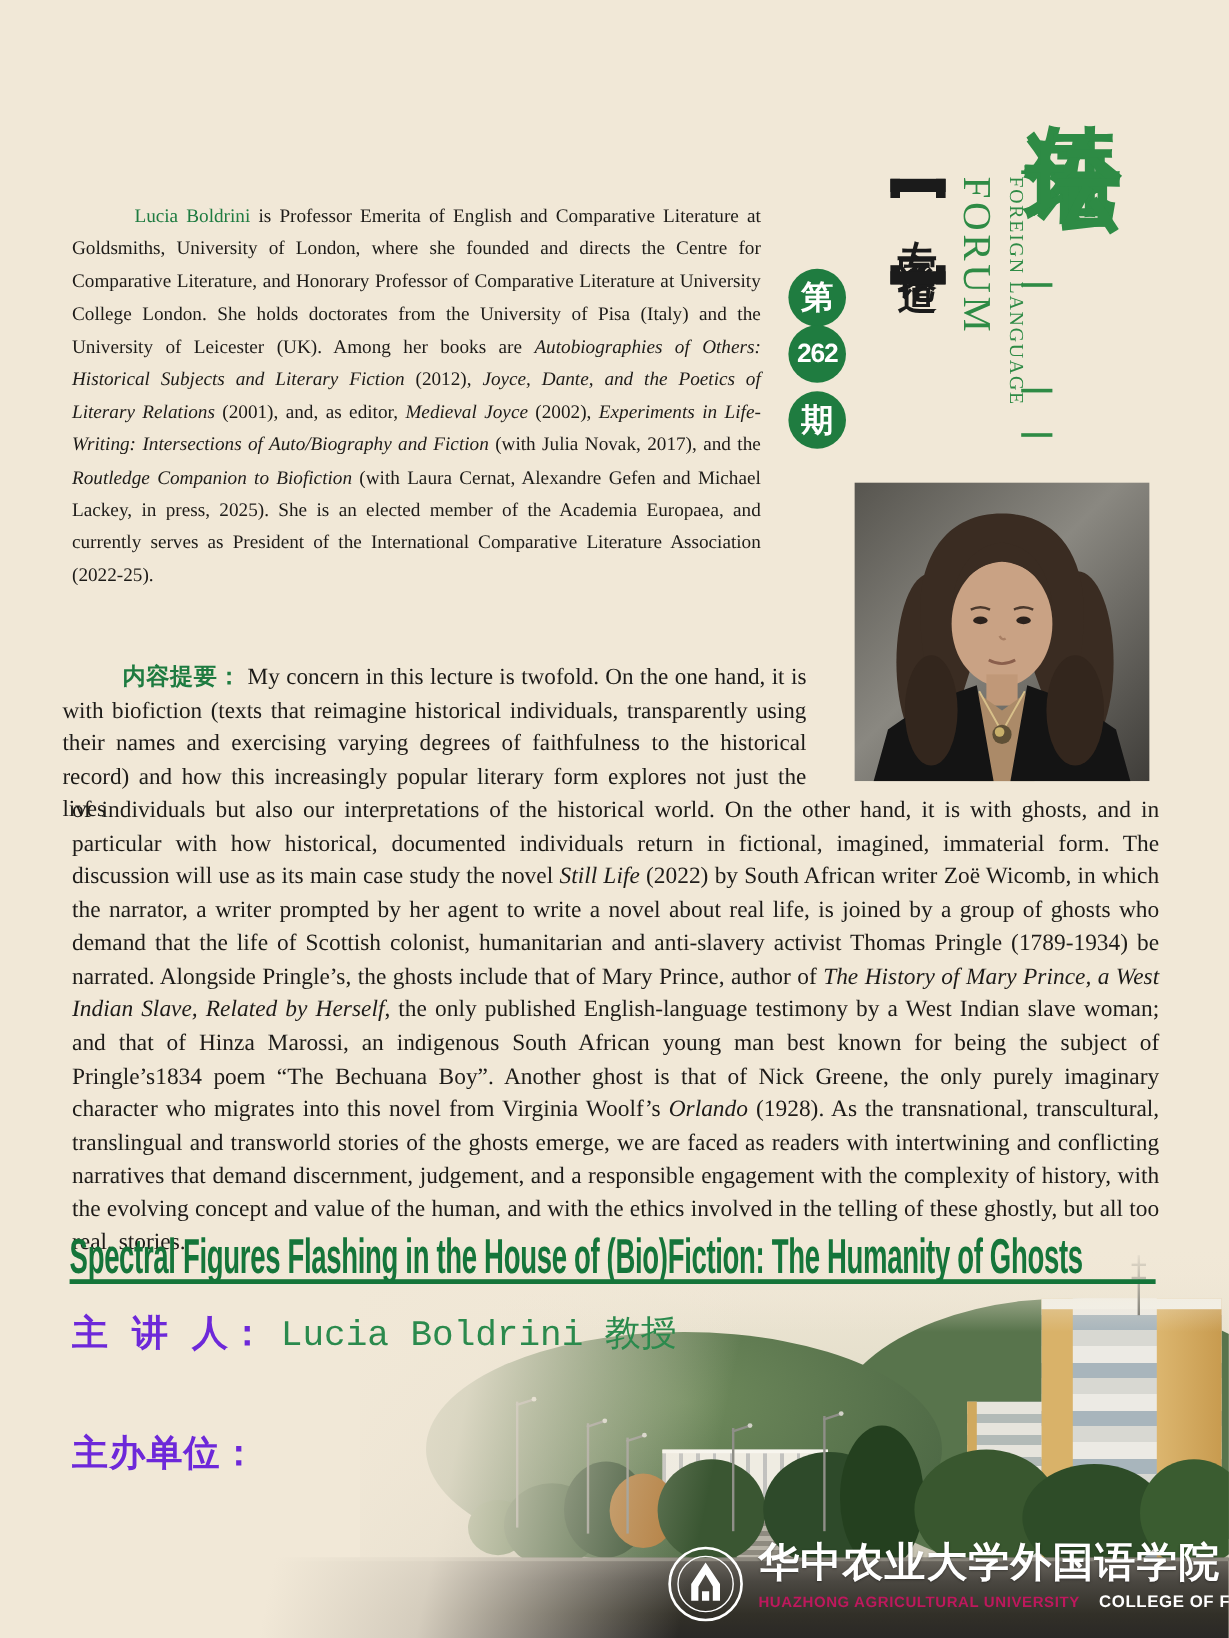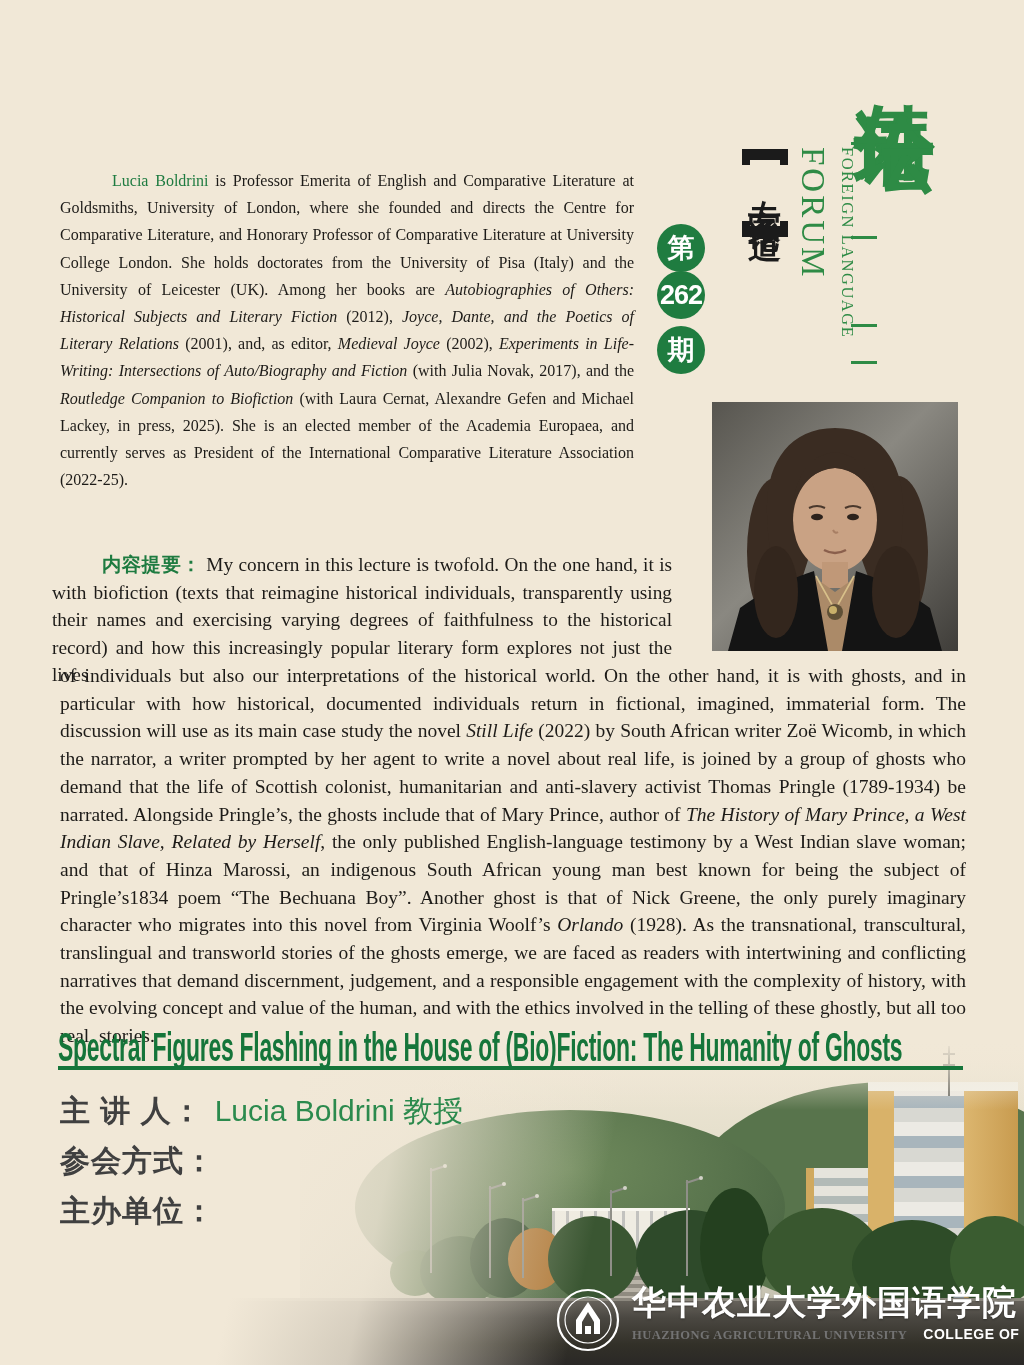--- a/index.html
+++ b/index.html
@@ -43,38 +43,38 @@
   }
   .title-underline {
     left:58px; top:1066px; width:905px; height:4px;
     background:#15753a;
   }
 
   
   .details { left:60px; top:1086px; width:900px; z-index:5; }
   .detail-row { height:50px; display:flex; align-items:center; }
   .detail-label {
-    font-family:Liberation Sans, sans-serif;
-    font-weight:bold; font-size:30px; color:#404040;
+    font-family:Liberation Mono, monospace;
+    font-weight:bold; font-size:30px; color:#6d28d9;
     letter-spacing:1px; white-space:nowrap;
   }
   .detail-value {
-    font-family:Liberation Sans, sans-serif;
+    font-family:Liberation Mono, monospace;
     font-size:30px; color:#2b8a4d; margin-left:12px; white-space:nowrap;
   }
 
   
   .issue-circle {
     position:absolute; left:657px; width:48px; height:48px;
     border-radius:50%; background:#1f7c40; color:#fff;
     display:flex; align-items:center; justify-content:center;
     font-family:"Liberation Sans", sans-serif; font-weight:bold;
   }
   .issue-1 { top:224px; font-size:27px; }
-  .issue-2 { top:271px; font-size:27px; letter-spacing:-1px; }
+  .issue-2 { top:271px; font-size:22px; letter-spacing:-1px; }
   .issue-3 { top:326px; font-size:27px; }
 
   .bracket-col { left:740px; top:149px; width:50px; display:flex; flex-direction:column; align-items:center; }
   .bracket { width:46px; height:16px; }
   .bracket-top { border-top:11px solid #1b1b1b; border-left:8px solid #1b1b1b; border-right:8px solid #1b1b1b; }
   .bracket-bottom { border-bottom:11px solid #1b1b1b; border-left:8px solid #1b1b1b; border-right:8px solid #1b1b1b; }
   .series-title {
     writing-mode:vertical-rl; text-orientation:upright;
     font-family:"Liberation Sans", sans-serif;
     font-size:33px; font-weight:bold; color:#1b1b1b;
@@ -151,22 +151,22 @@
   .seal { width:64px; height:64px; margin-top:6px; flex:0 0 auto; }
   .footer-text { margin-left:12px; }
   .uni-cn {
     font-family:"DejaVu Serif", serif;
     font-size:34px; line-height:40px; font-weight:bold; color:#ffffff;
     letter-spacing:1px; white-space:nowrap;
     text-shadow:0 1px 2px rgba(0,0,0,0.35);
   }
   .uni-en-line { display:flex; align-items:baseline; margin-top:4px; white-space:nowrap; }
   .uni-en {
-    font-family:Liberation Serif, serif; font-weight:bold;
-    font-size:12.5px; color:#737373; letter-spacing:0.5px;
+    font-family:Liberation Sans, sans-serif; font-weight:bold;
+    font-size:12.5px; color:#be185d; letter-spacing:0.5px;
   }
   .college-en {
     font-family:"Liberation Sans", sans-serif; font-weight:bold;
     font-size:14px; color:#ffffff; letter-spacing:0.5px; margin-left:16px;
   }
 </style>
 </head>
 <body>
 
 <div class="abs campus">
@@ -278,18 +278,17 @@
 
 <div class="abs lecture-title">Spectral Figures Flashing in the House of (Bio)Fiction: The Humanity of Ghosts</div>
 <div class="abs title-underline"></div>
 
 <div class="abs details">
   <div class="detail-row">
     <span class="detail-label">主 讲 人：</span>
     <span class="detail-value">Lucia Boldrini  教授</span>
   </div>
   <div class="detail-row">
-    <span class="detail-label">参会方式：</span>
   </div>
   <div class="detail-row">
     <span class="detail-label">主办单位：</span>
   </div>
 </div>
 
 </body></html>

